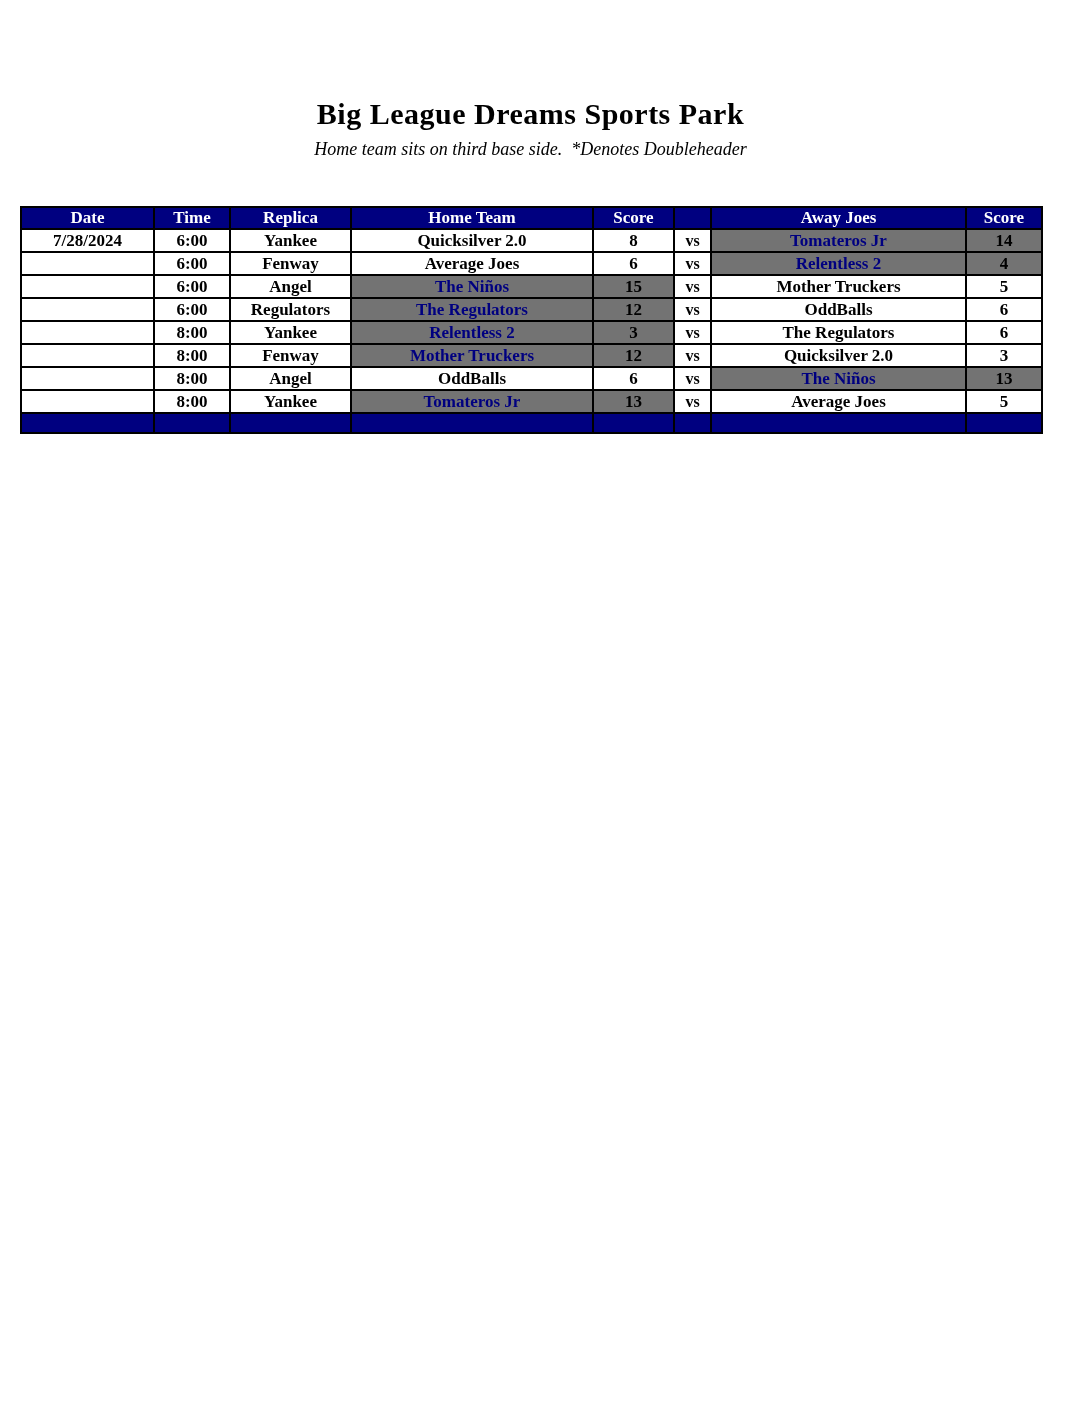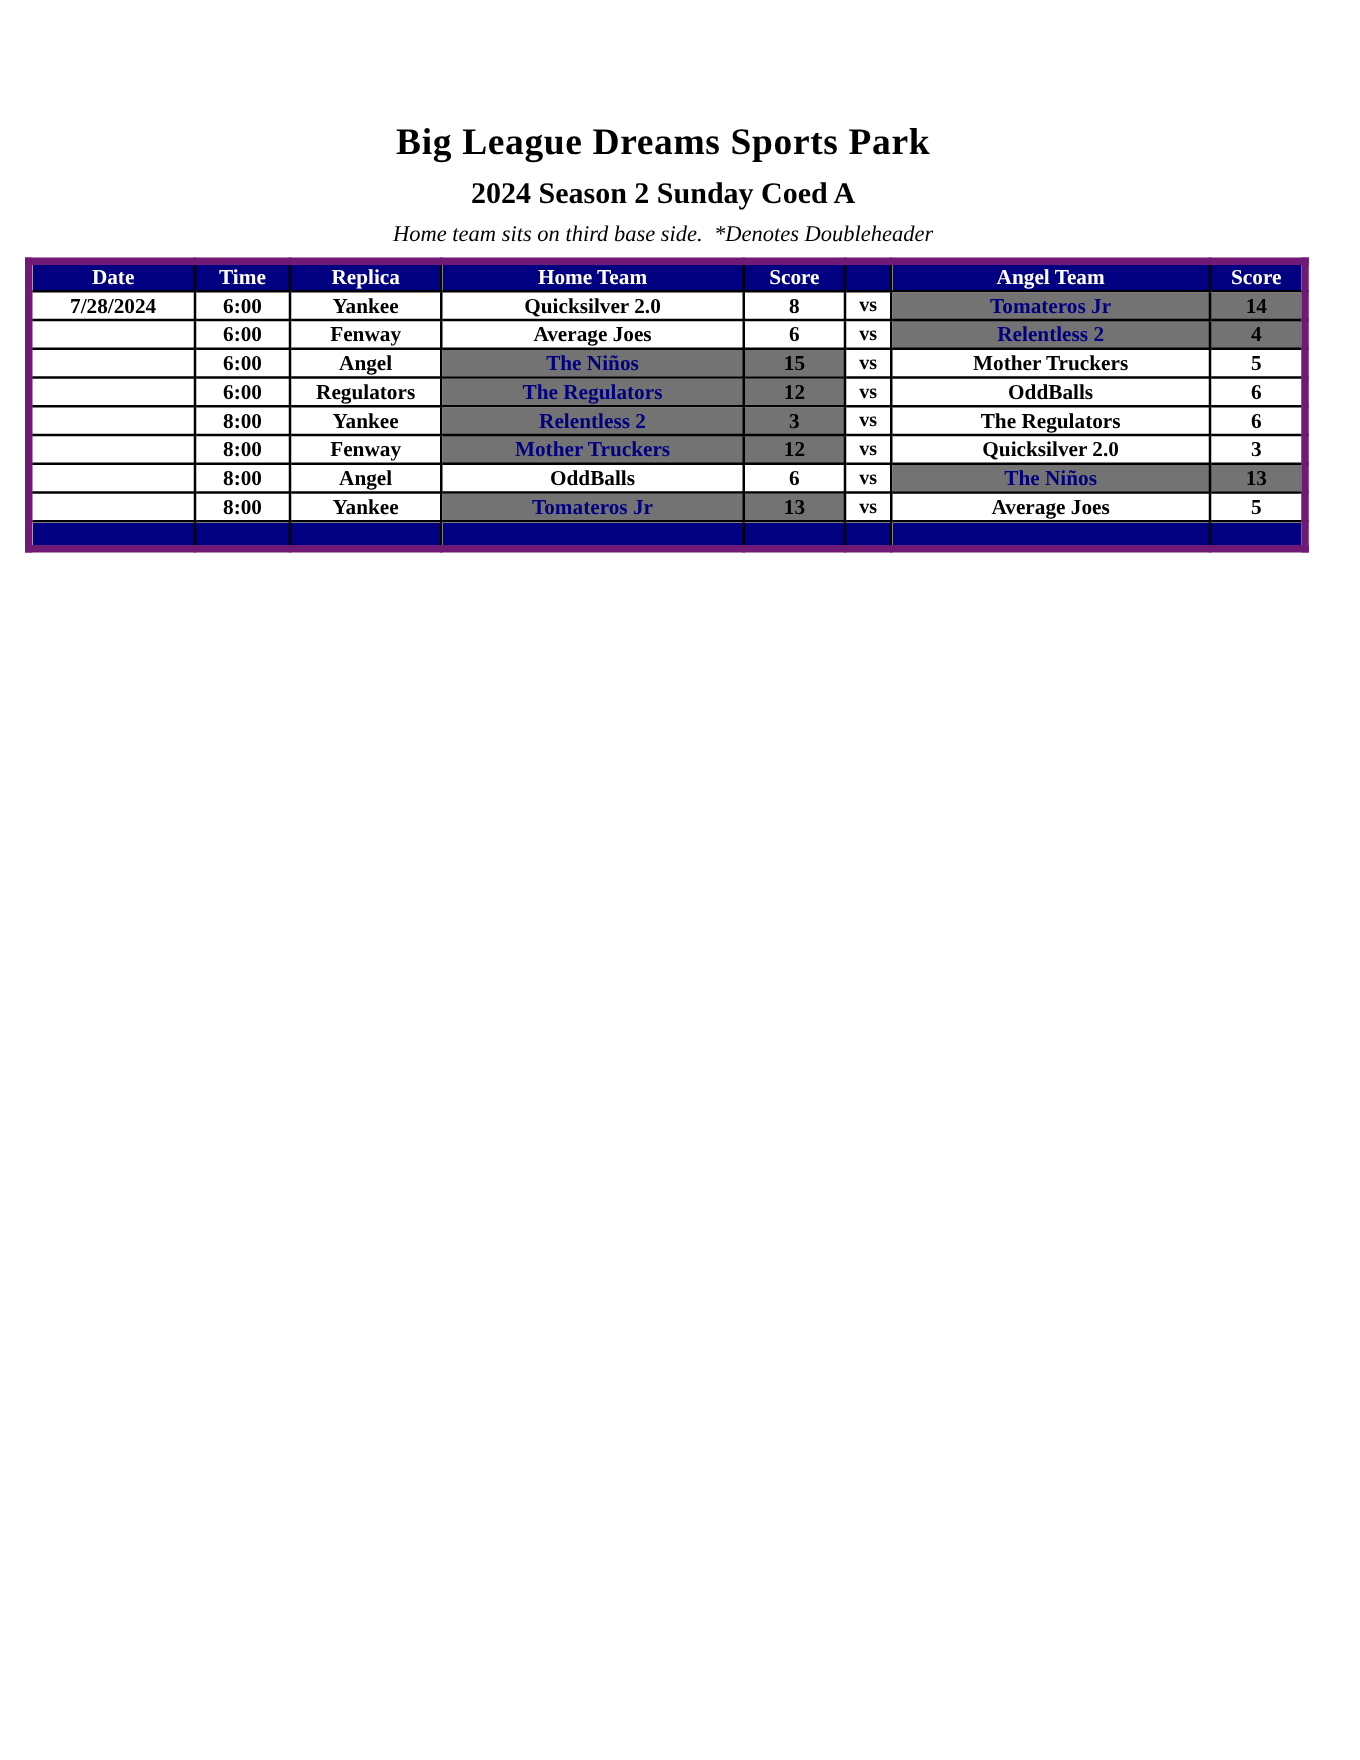--- a/index.html
+++ b/index.html
@@ -43,21 +43,21 @@
     font-style: italic;
     line-height: 22px;
   }
   table.schedule {
     position: absolute;
     left: 20px;
     top: 206px;
     width: 1021px;
     border-collapse: collapse;
     table-layout: fixed;
-    border: 6px solid #701a75;
+    border: 1px solid #701a75;
   }
   table.schedule th,
   table.schedule td {
     border: 2px solid #000000;
     font-weight: bold;
     text-align: center;
     vertical-align: middle;
     padding: 0 2px;
     overflow: hidden;
     white-space: nowrap;
@@ -89,21 +89,20 @@
     height: 18px;
   }
 </style>
 </head>
 <body>
 
 <div class="page">
 
   <div class="header-block">
     <h1 class="page-title">Big League Dreams Sports Park</h1>
-    <h2 class="page-subtitle">2024 Season 2 Sunday Coed A</h2>
     <div class="page-note">Home team sits on third base side.&nbsp; *Denotes Doubleheader</div>
   </div>
 
   <table class="schedule">
     <colgroup>
       <col style="width:133px">
       <col style="width:76px">
       <col style="width:121px">
       <col style="width:242px">
       <col style="width:81px">
@@ -112,21 +111,21 @@
       <col style="width:76px">
     </colgroup>
     <thead>
       <tr>
         <th>Date</th>
         <th>Time</th>
         <th>Replica</th>
         <th>Home Team</th>
         <th>Score</th>
         <th></th>
-        <th>Angel Team</th>
+        <th>Away Joes</th>
         <th>Score</th>
       </tr>
     </thead>
     <tbody id="schedule-body">
         <tr>
           <td class="date">7/28/2024</td>
           <td class="time">6:00</td>
           <td class="replica">Yankee</td>
           <td class="team">Quicksilver 2.0</td>
           <td class="score">8</td>

